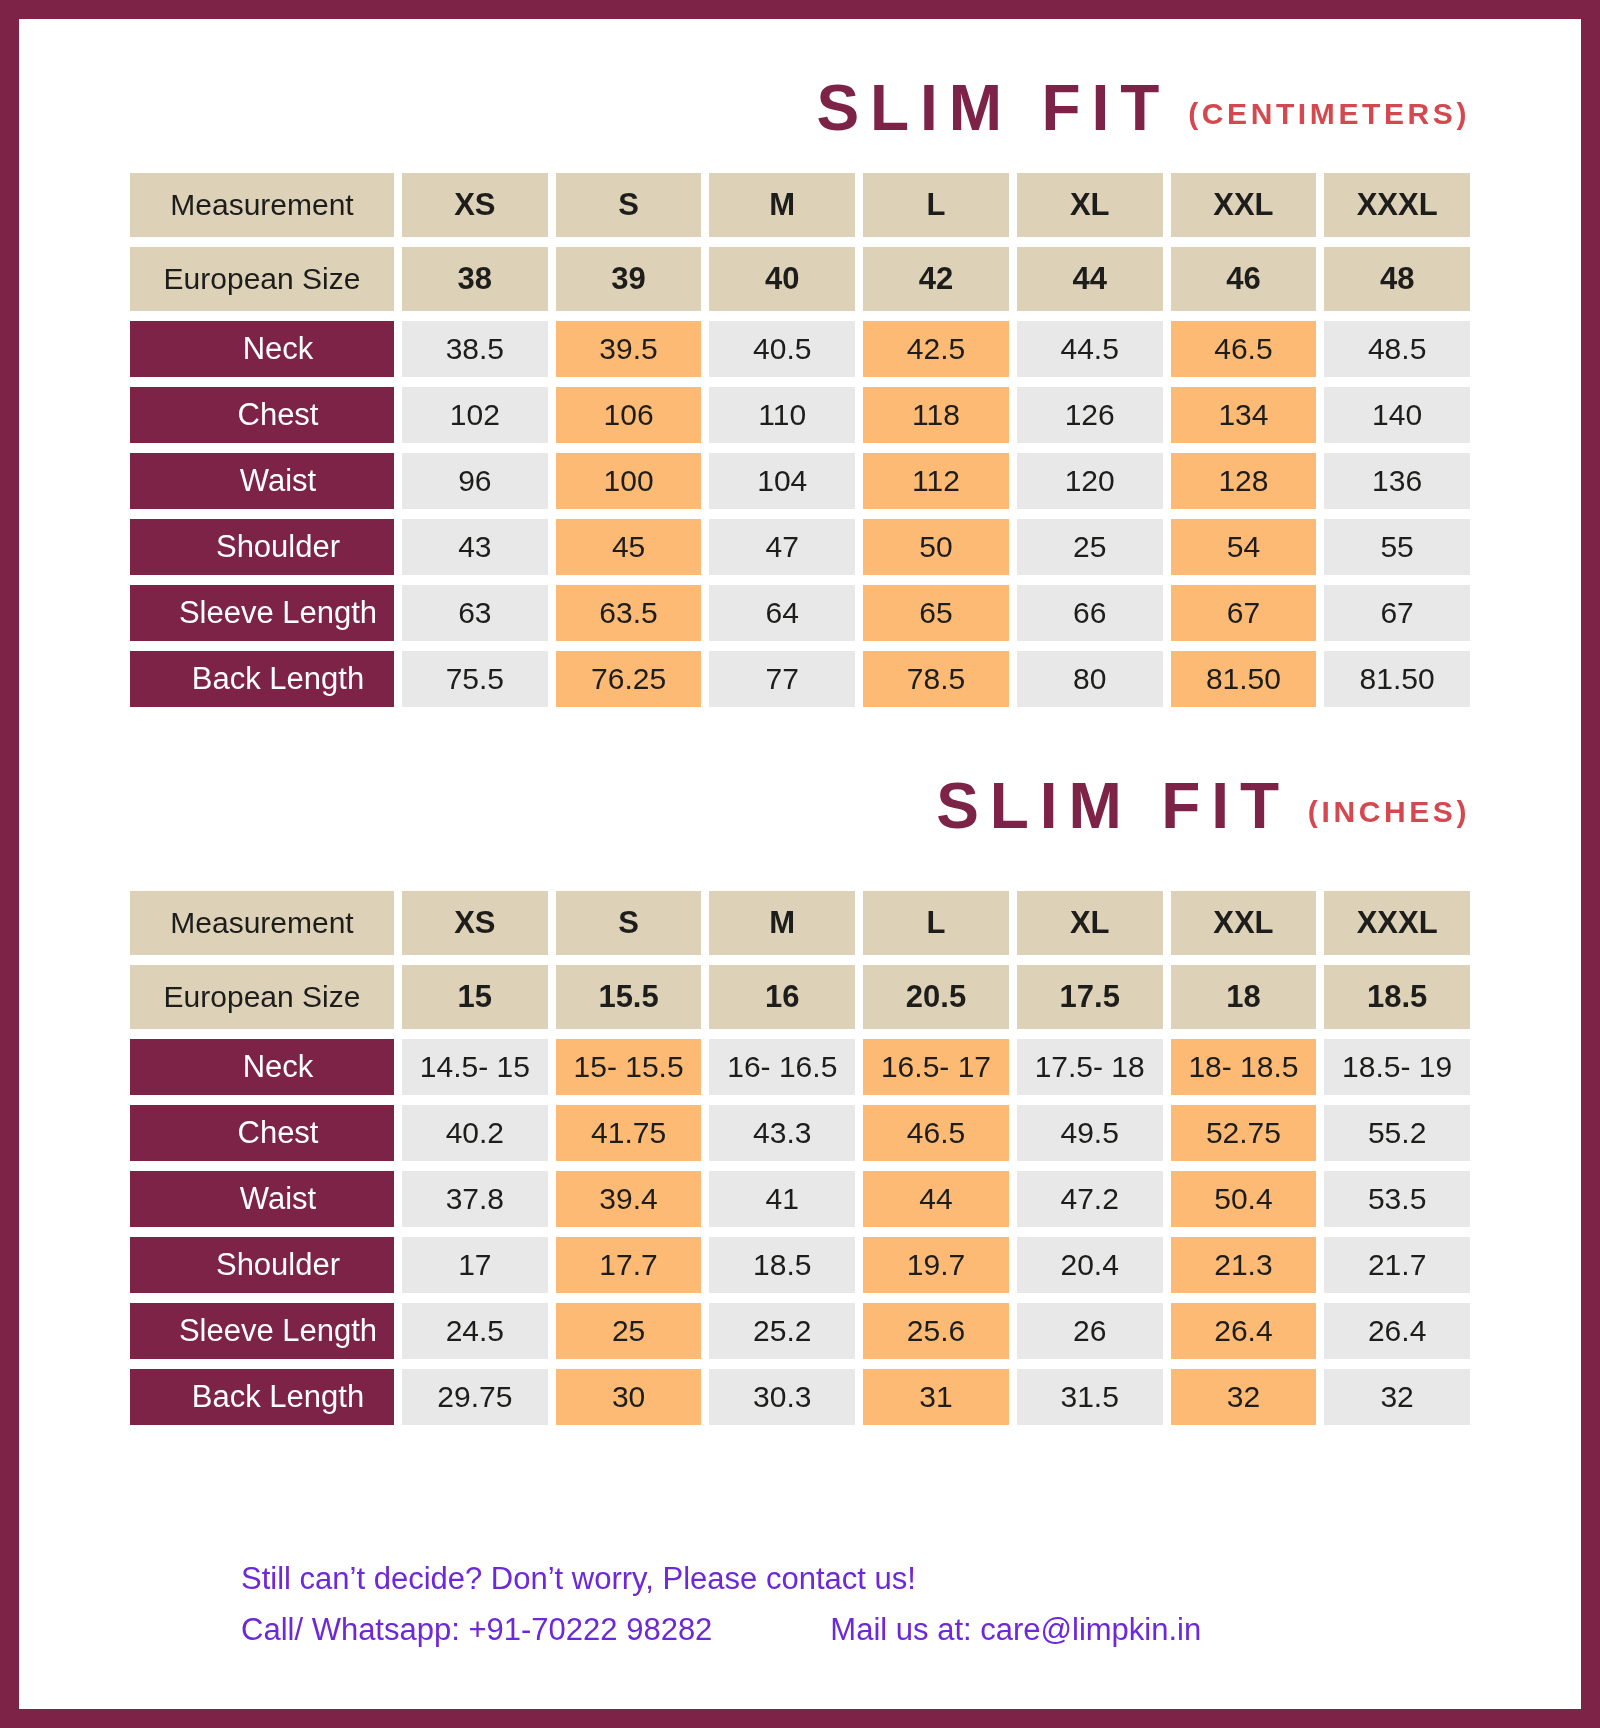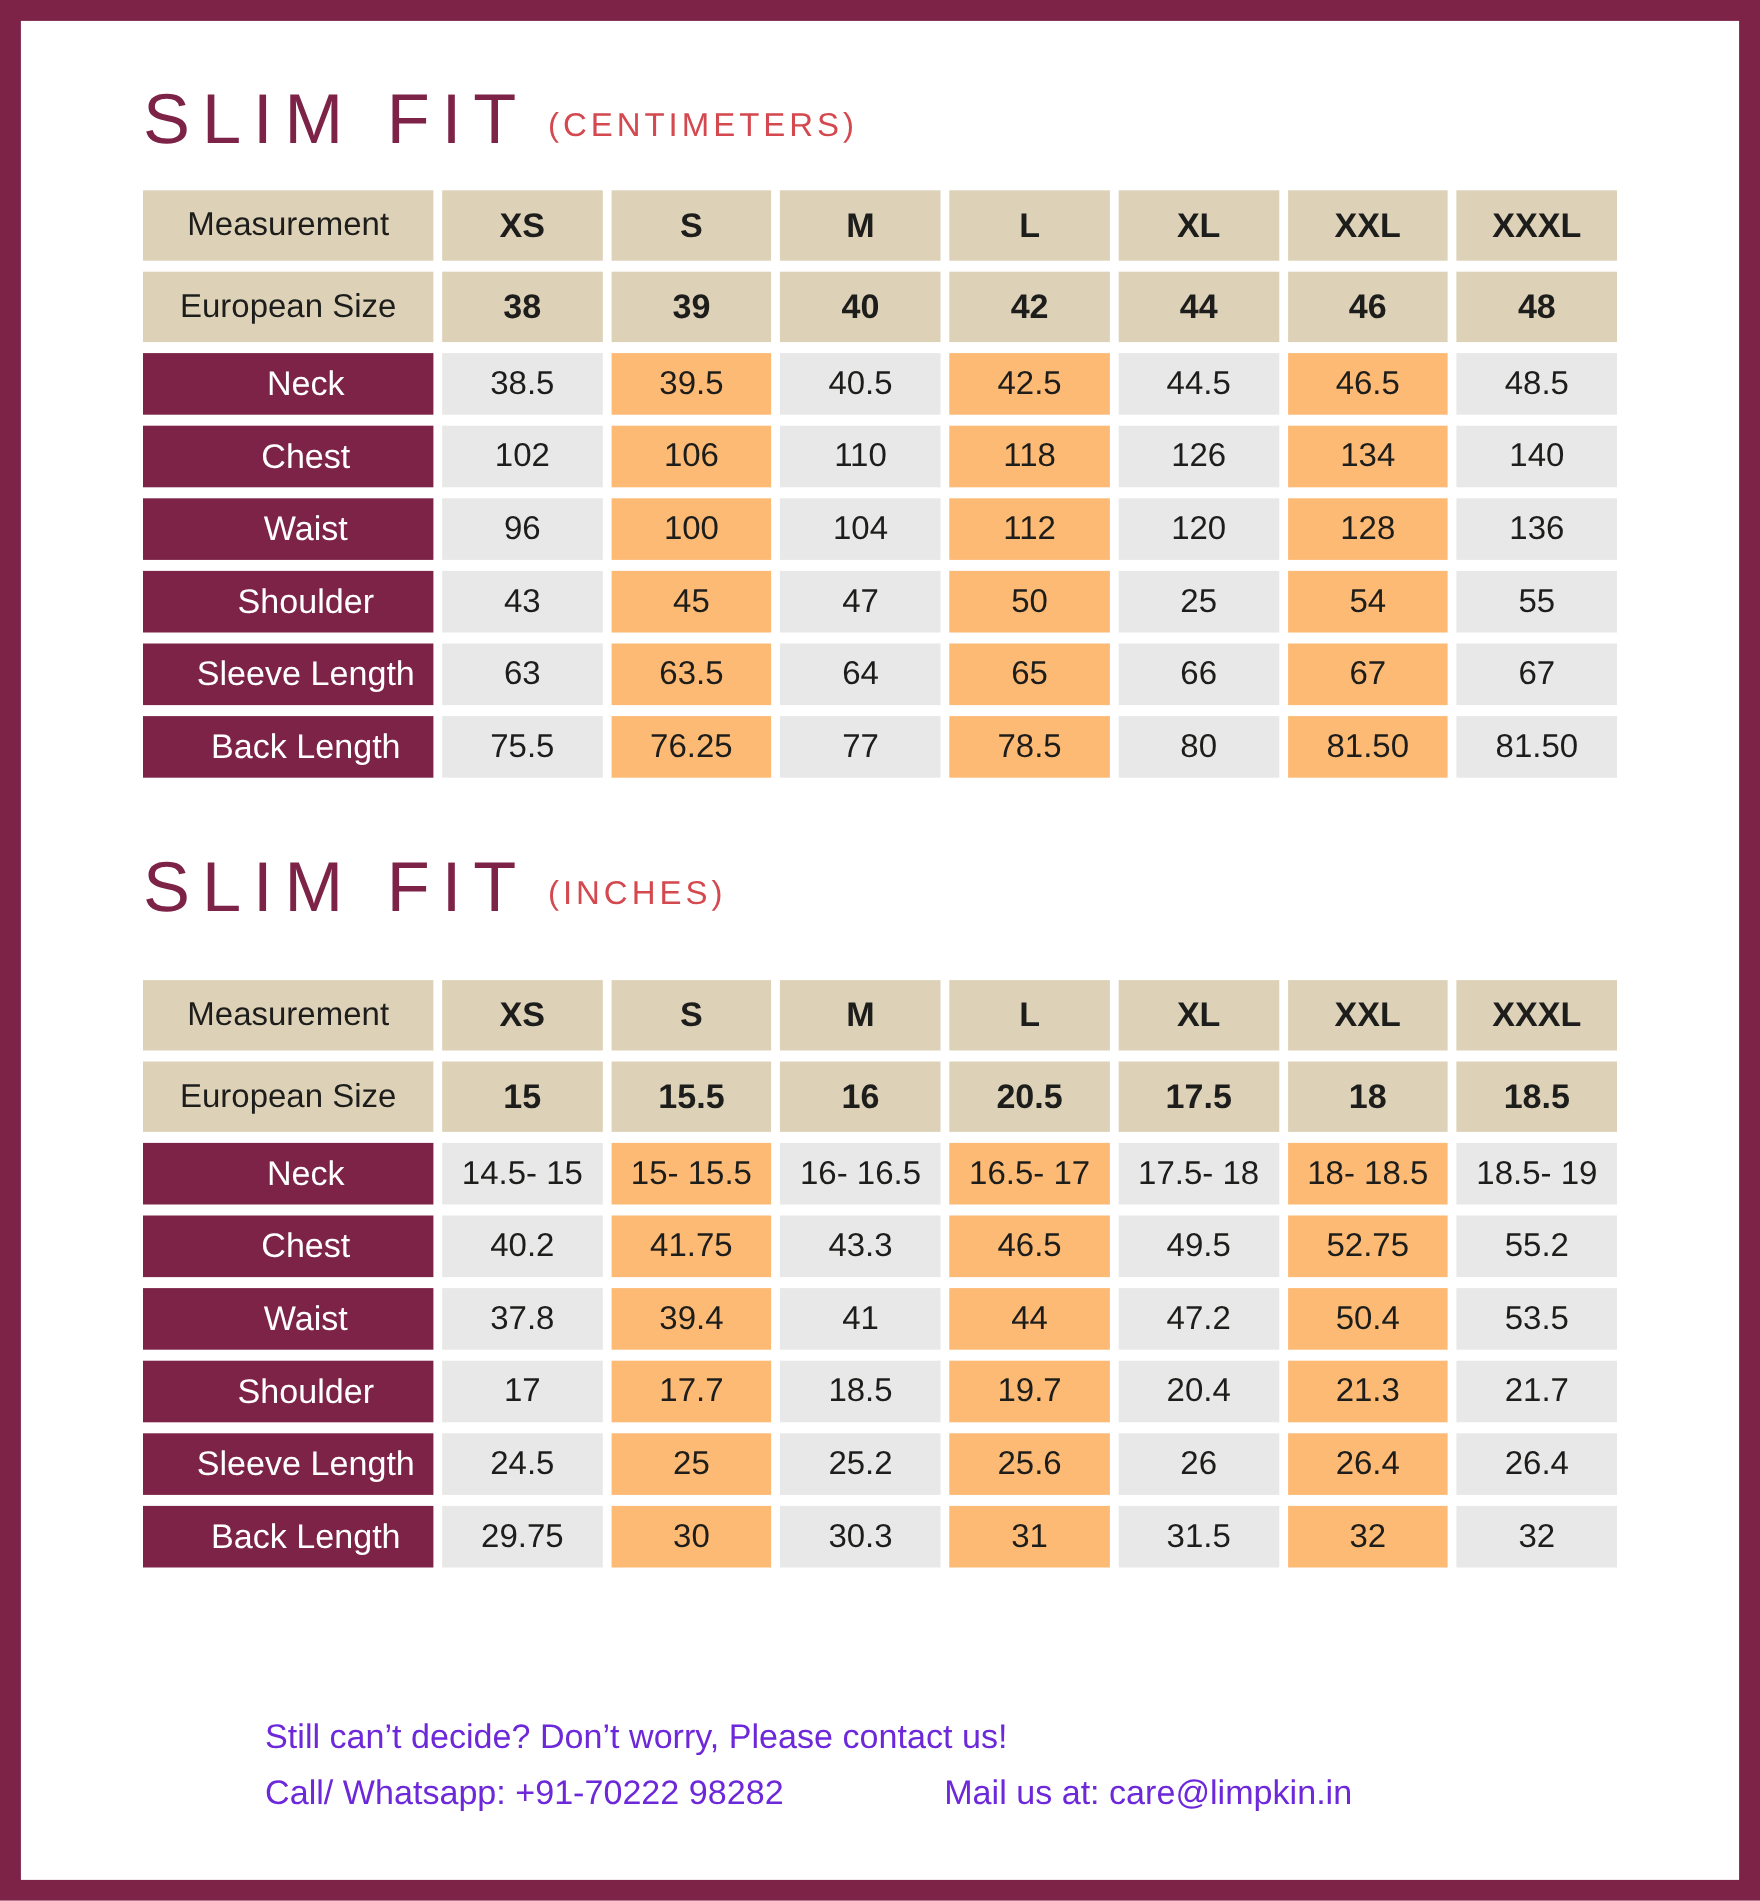--- a/index.html
+++ b/index.html
@@ -9,23 +9,23 @@
     box-sizing:border-box;
     border:19px solid #7d2347;
     background:#ffffff;
     font-family:"Liberation Sans", sans-serif;
     color:#1d1d1b;
     overflow:hidden;
   }
   .content{padding:0 111px 0 111px;}
 
   .table-title{
-    text-align:left;
+    text-align:right;
     margin:0;
-    font-weight:normal;
+    font-weight:bold;
     color:#7d2347;
     white-space:nowrap;
   }
   .title-main{
     font-size:64px;
     letter-spacing:0.17em;
     color:#7d2347;
   }
   .title-unit{
     font-size:30px;
@@ -58,21 +58,21 @@
   .cell.light{background:#e8e8e8;}
   .cell.dark{background:#fdba74;}
 
   .footer{
     margin:128px 0 0 111px;
     font-size:31px;
     line-height:1.65;
     color:#6d28d9;
   }
   .footer p{margin:0;}
-  .footer-line2{display:flex;gap:28px;}
+  .footer-line2{display:flex;}
   .footer-phone{margin-right:118px;}
 </style>
 </head>
 <body>
 
 <div class="page">
   <div class="content">
     <div id="tables-root">
         <section class="table-section section-cm">
           <h1 class="table-title"><span class="title-main">SLIM FIT</span><span class="title-unit">(CENTIMETERS)</span></h1>

